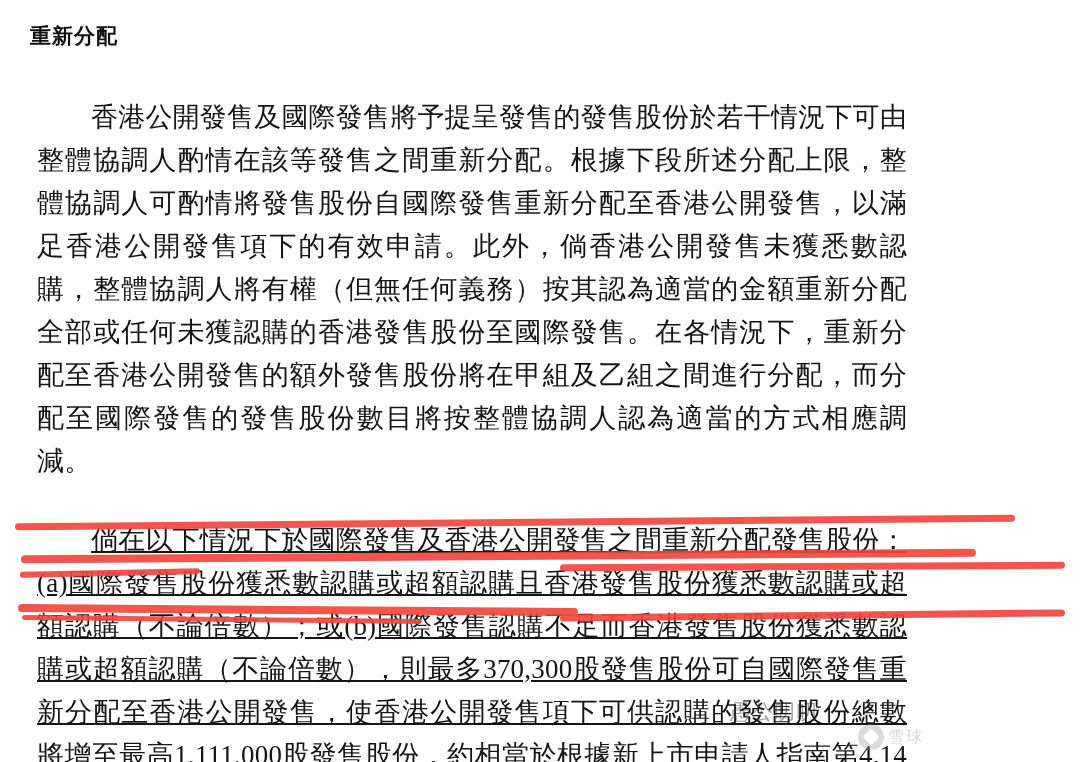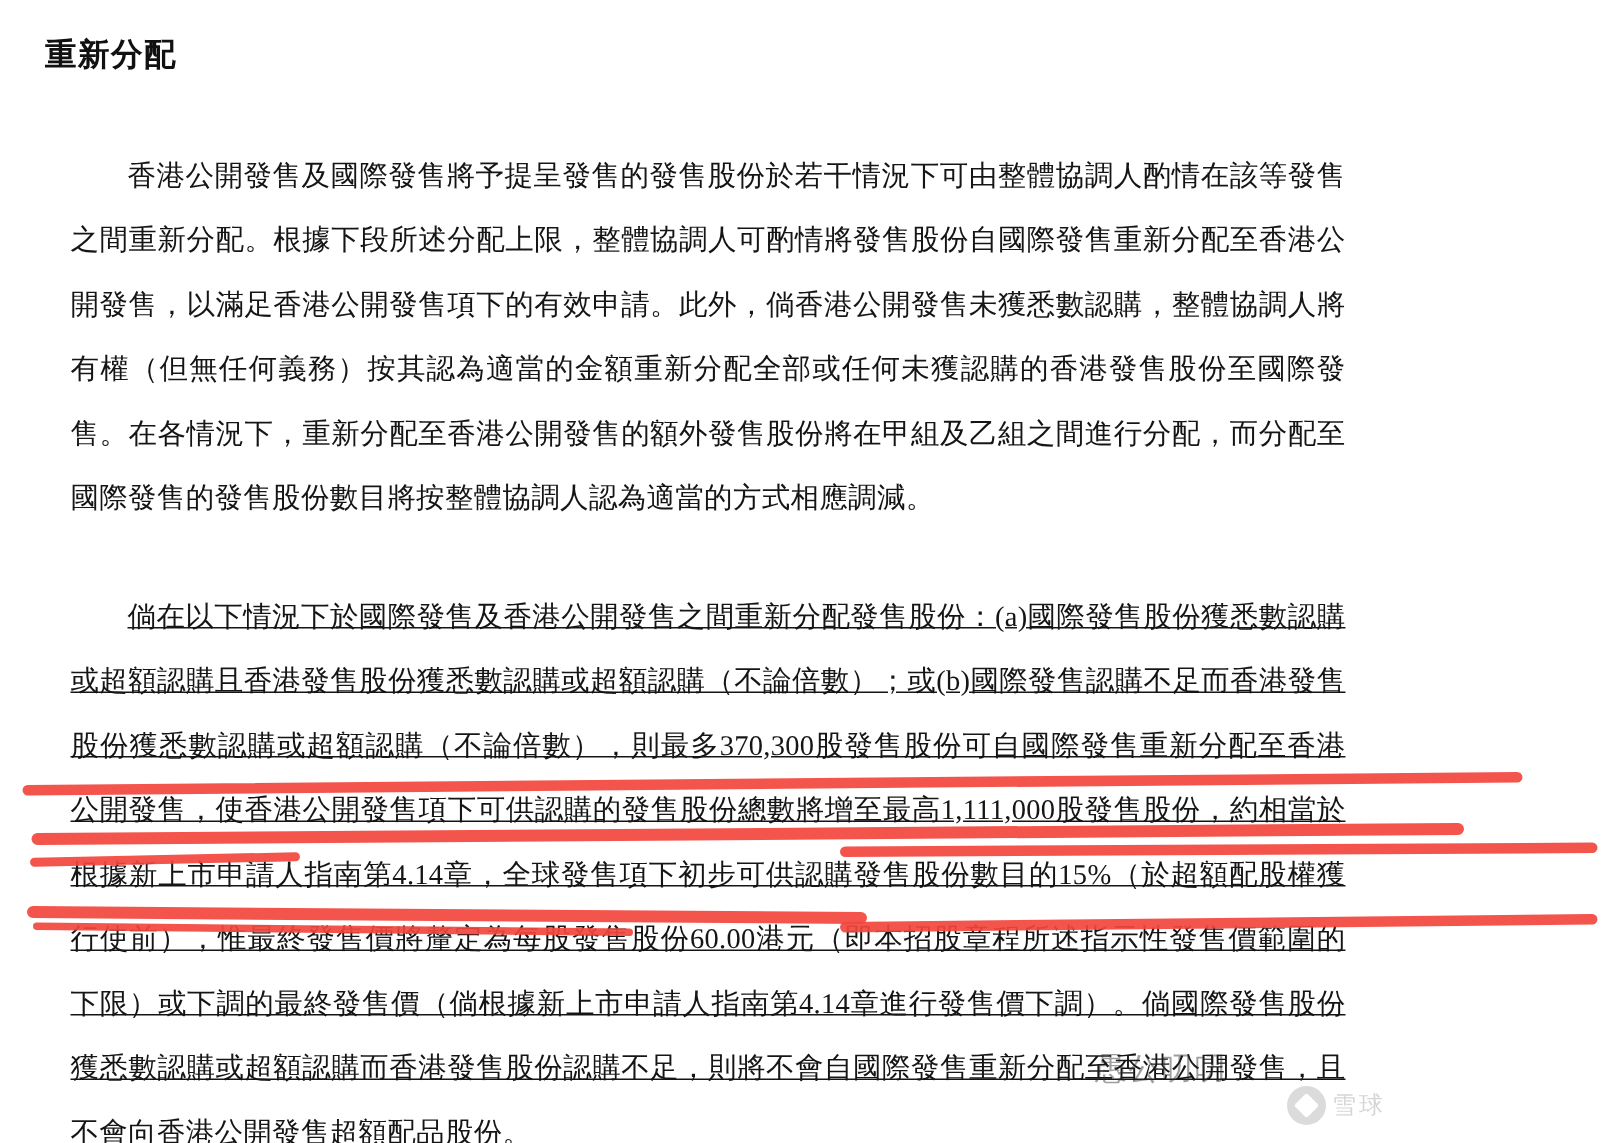--- a/index.html
+++ b/index.html
@@ -24,27 +24,27 @@
   }
   .heading {
     font-family: "Liberation Sans", "DejaVu Sans", sans-serif;
     font-weight: bold;
     font-size: 21px;
     letter-spacing: 1px;
     color: #111;
     margin: 4px 0 0 0;
   }
   .para {
-    font-size: 19px;
+    font-size: 27px;
     line-height: 43px;
     text-align: justify;
     text-justify: inter-ideograph;
     color: #151515;
     letter-spacing: 0.2px;
-    margin: 17px;
+    margin: 7px;
   }
   .para.first {
     margin-top: 46px;
     text-indent: 2em;
   }
   .para.second {
     margin-top: 36px;
     text-indent: 2em;
     text-decoration: underline;
   }

